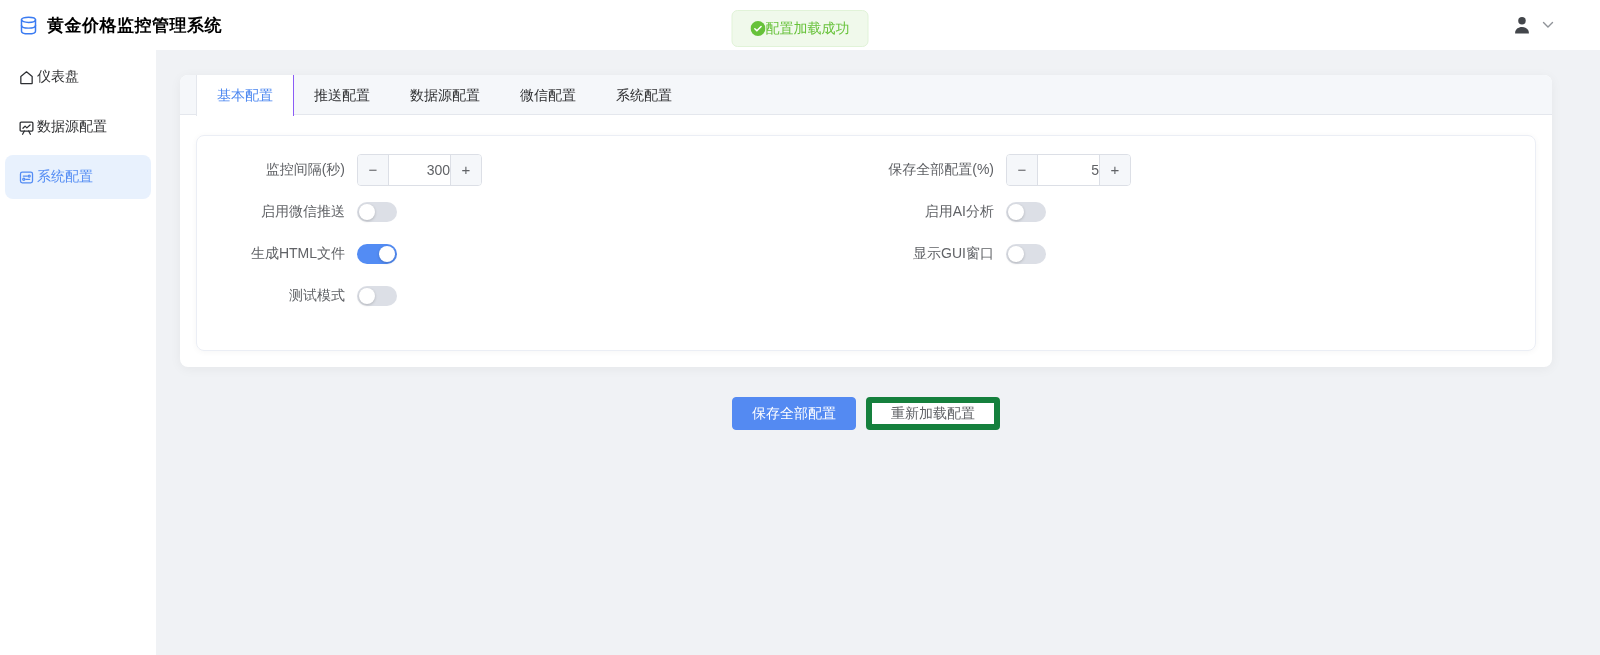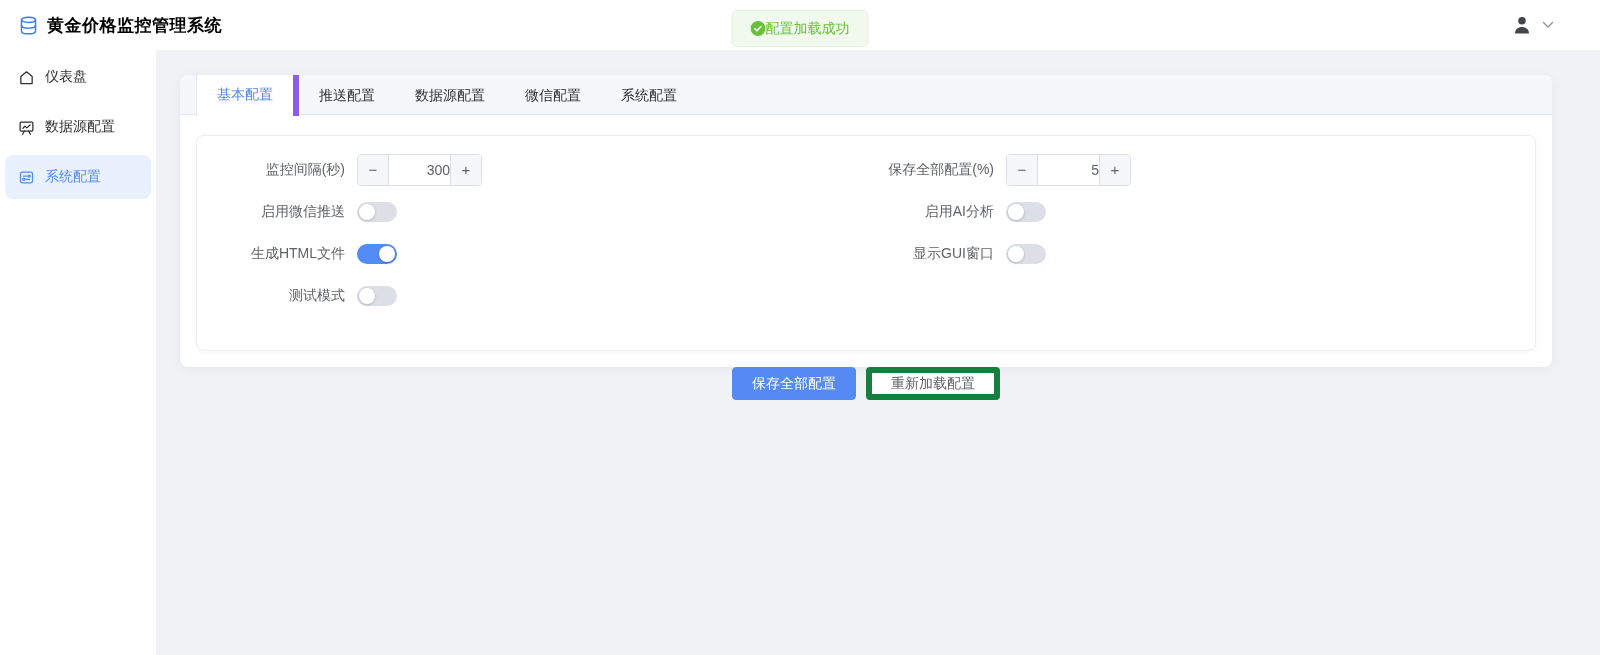--- a/index.html
+++ b/index.html
@@ -14,35 +14,35 @@
 
   
   .toast { position:absolute; top:10px; left:50%; transform:translateX(-50%); z-index:50;
     background:#f0f9eb; border:1px solid #e1f3d8; border-radius:6px; height:37px;
     display:flex; align-items:center; gap:0; padding:0 18px; }
   .toast-text { color:#67c23a; font-size:14px; }
 
   
   .layout { display:flex; height:605px; }
   .sidebar { width:156px; background:#fff; flex:none; padding-top:2px; }
-  .menu-item { height:50px; display:flex; align-items:center; gap:10px; padding-left:18px;
+  .menu-item { height:50px; display:flex; align-items:center; gap:2px; padding-left:18px;
     font-size:14px; color:#303133; cursor:pointer;text-align:right; }
   .menu-item.active { margin:0 5px; padding-left:13px; background:#e8f1fd; border-radius:8px;
     color:#538cf4; height:44px; margin-top:3px; margin-bottom:3px; }
   .mi-icon { display:flex; align-items:center; }
 
   .main { flex:1; padding:25px 48px 0 24px; }
 
   
   .card { background:#fff; border-radius:8px; box-shadow:0 2px 12px rgba(0,0,0,.05); }
   .tabbar { display:flex; height:40px; background:#f5f7fa; border-bottom:1px solid #e4e7ed;
     border-radius:8px 8px 0 0; padding-left:16px; align-items:flex-start; }
   .tab { padding:0 20px; line-height:40px; height:40px; font-size:14px; color:#303133; cursor:pointer; }
-  .tab.active { background:#fff; border-left:1px solid #e4e7ed; border-right:6px solid #8b5cf6;
-    color:#4a86f0; height:41px; margin-bottom:-1px; position:relative; z-index:1;font-family:Liberation Mono, monospace; }
+  .tab.active { background:#fff; border-left:1px solid #e4e7ed; border-right:1px solid #8b5cf6;
+    color:#4a86f0; height:41px; margin-bottom:-1px; position:relative; z-index:1; }
 
   .card-body { padding:20px 16px 16px; }
   .panel { border:1px solid #ebeef5; border-radius:8px; box-shadow:0 1px 6px rgba(0,0,0,.04);
     padding:18px 20px 38px; }
 
   
   .form-grid { display:grid; grid-template-columns:1fr 1fr; row-gap:10px; }
   .form-item { display:flex; align-items:center; height:32px; }
   .form-label { width:140px; flex:none; text-align:right; padding-right:12px; font-size:14px; color:#606266; }
 
@@ -56,21 +56,21 @@
     font-family:"Liberation Sans",sans-serif; min-width:0; }
 
   .switch { position:relative; width:40px; height:20px; border-radius:10px; background:#dcdfe6;
     display:inline-block; cursor:pointer; transition:background .2s; }
   .switch .knob { position:absolute; top:2px; left:2px; width:16px; height:16px; border-radius:50%;
     background:#fff; box-shadow:0 1px 3px rgba(0,0,0,.2); }
   .switch.on { background:#538cf4; }
   .switch.on .knob { left:auto; right:2px; }
 
   
-  .actions { display:flex; justify-content:center; gap:10px; margin-top:0; }
+  .actions { display:flex; justify-content:center; gap:10px; margin-top:30px; }
   .btn { height:33px; padding:0 19px; font-size:14px; border-radius:4px; cursor:pointer;
     font-family:"Liberation Sans",sans-serif; }
   .btn-primary { background:#548af2; border:1px solid #548af2; color:#fff; }
   .btn-default { background:#fff; border:6px solid #15803d; color:#606266; }
 </style>
 </head>
 <body>
 
 <div class="header">
   <div class="brand">

